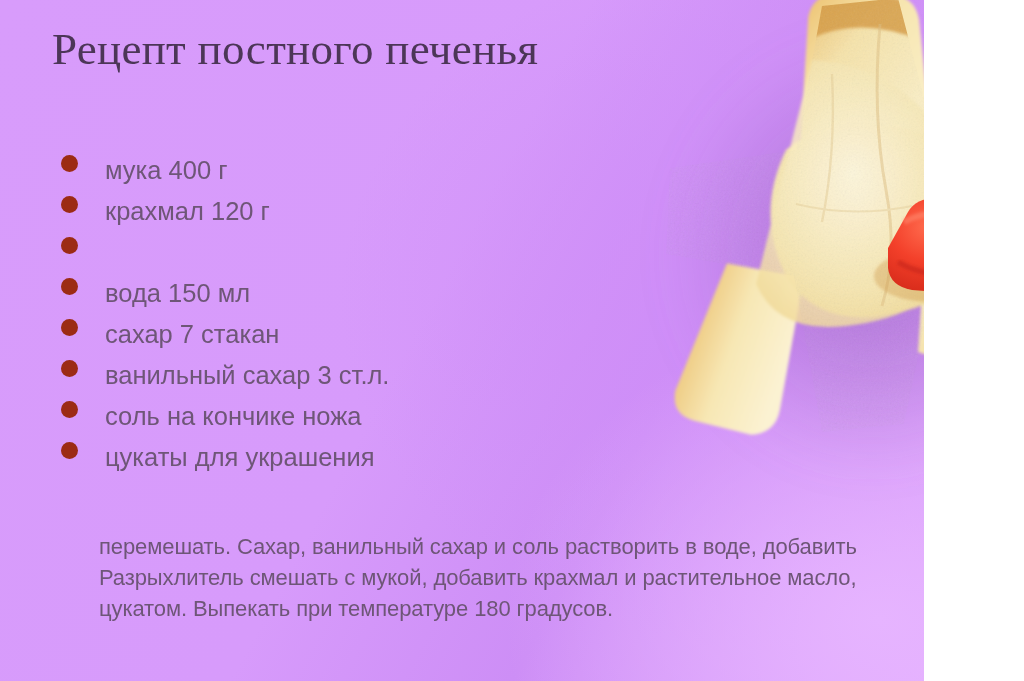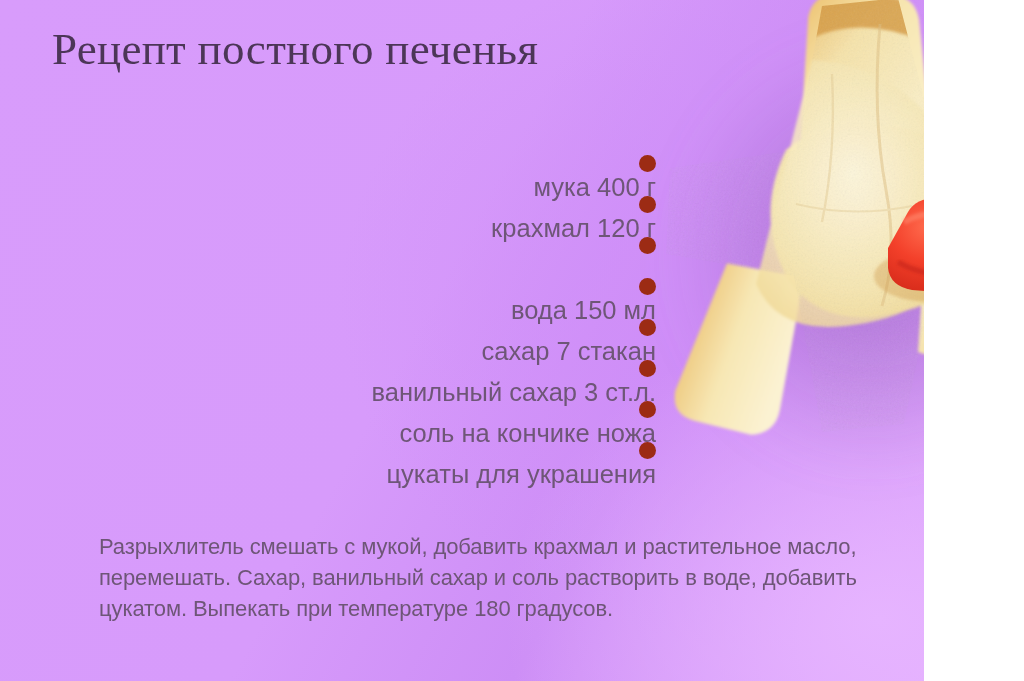--- a/index.html
+++ b/index.html
@@ -49,23 +49,22 @@
 
   
   #ingredients {
     position: absolute;
     left: 56px;
     top: 155px;
     width: 600px;
   }
   .ing-row {
     display: flex;
-    align-items: flex-end;
+    align-items: flex-start;
     height: 41px;
-    flex-direction: column;
   }
   .bullet {
     width: 17px;
     height: 17px;
     border-radius: 50%;
     background: #9c2b14;
     flex: 0 0 auto;
     margin-left: 5px;
   }
   .ing-label {
@@ -235,18 +234,18 @@
       <span class="bullet"></span>
       <span class="ing-label">соль на кончике ножа</span>
     </div>
     <div class="ing-row">
       <span class="bullet"></span>
       <span class="ing-label">цукаты для украшения</span>
     </div>
   </div>
 
   <div id="instructions">
+    <div class="instr-line">перемешать. Сахар, ванильный сахар и соль растворить в воде, добавить</div>
     <div class="instr-line">Разрыхлитель смешать с мукой, добавить крахмал и растительное масло,</div>
-    <div class="instr-line">перемешать. Сахар, ванильный сахар и соль растворить в воде, добавить</div>
     <div class="instr-line">цукатом. Выпекать при температуре 180 градусов.</div>
   </div>
 
 </div>
 
 </body></html>

